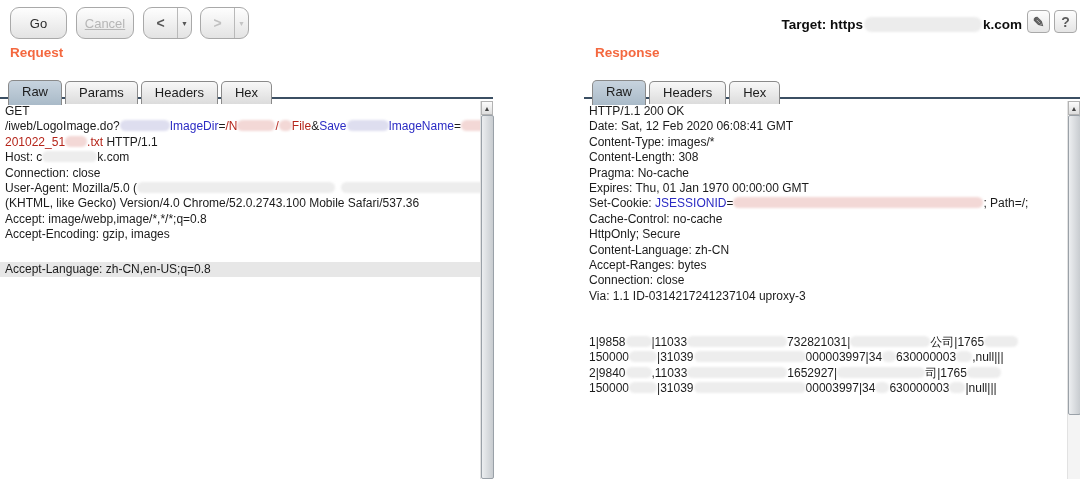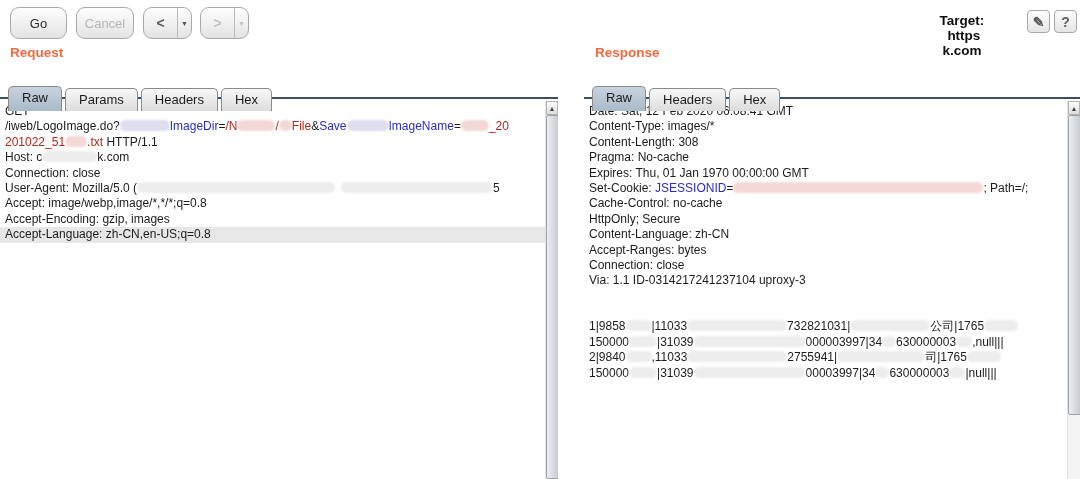--- a/index.html
+++ b/index.html
@@ -21,68 +21,68 @@
   .split .main{flex:1;text-align:center;font-size:14px;font-weight:bold;color:#555;}
   .split.disabled .main{color:#c0c0c0;}
   .split .arrow{
     width:13px;align-self:stretch;display:flex;align-items:center;justify-content:center;
     border-left:1px solid #b9b9b9;font-size:7px;color:#555;
   }
   .split.disabled .arrow{color:#c4c4c4;}
   .target-wrap{
     position:absolute;top:13px;right:58px;height:22px;
     display:flex;align-items:center;
-    font-weight:bold;font-size:13.5px;color:#0e0e0e;white-space:pre;flex-direction:column;
+    font-weight:bold;font-size:13.5px;color:#0e0e0e;white-space:pre;
   }
   .target-pill{
     display:inline-block;width:118px;height:15px;border-radius:8px;
     background:#ececec;margin:0 1px;filter:blur(1px);
   }
   .icon-btn{
     position:absolute;top:10px;width:23px;height:23px;box-sizing:border-box;
     border:1px solid #a9a9a9;border-radius:4px;
     background:linear-gradient(#fdfdfd,#e5e5e5);
     display:flex;align-items:center;justify-content:center;
     font-size:14px;color:#5c5c5c;font-weight:bold;
   }
   #edit-target-btn{right:30px;}
   #help-btn{right:3px;}
   
   .panel-title{position:absolute;top:45px;font-weight:bold;font-size:13.5px;color:var(--accent);}
   #req-title{left:10px;}
   #resp-title{left:595px;}
-  .tabs{position:absolute;top:74px;height:37px;display:flex;align-items:flex-end;}
+  .tabs{position:absolute;top:74px;height:37px;display:flex;align-items:center;}
   #req-tabs{left:8px;}
   #resp-tabs{left:592px;}
   .tab{
     height:23px;box-sizing:border-box;line-height:21px;padding:0 13px;
     font-size:13px;color:#1c1c1c;
     border:1px solid #8a8a8a;border-bottom:none;border-radius:5px 5px 0 0;
     background:linear-gradient(#f8f8f8,#dcdcdc);margin-right:3px;
     position:relative;z-index:1;
   }
   .tab.active{
     height:25px;z-index:3;
     background:linear-gradient(var(--tabA),var(--tabB));
   }
   .editor{
     position:absolute;top:97px;bottom:0;background:#fff;
     border-top:2px solid var(--line);box-sizing:border-box;
   }
-  #req-editor{left:0;width:558px;}
+  #req-editor{left:0;width:493px;}
   #resp-editor{left:584px;width:496px;}
   .lines{
     position:absolute;top:2px;left:0;right:13px;bottom:0;
     overflow:hidden;padding:3px 0 0 5px;
   }
   .line{
     height:15.4px;line-height:15.4px;font-size:12px;white-space:nowrap;
     color:#1b1b1b;
   }
-  .line.hl{background:var(--sel);margin-left:-5px;padding-left:5px;}
+  .line.hl{background:var(--sel);margin-left:-5px;padding-left:5px;margin-top:19px;}
   .c-b{color:var(--blue);}
   .c-r{color:var(--red);}
   .redact{
     display:inline-block;height:11px;border-radius:6px;
     vertical-align:-1px;filter:blur(1.1px);
   }
   .redact.gray{background:#ededed;}
   .redact.pink{background:#f3d8d6;}
   .redact.blue{background:#dedeef;}
   .gapseg{display:inline-block;}
@@ -104,21 +104,21 @@
   }
   #req-thumb{top:14px;bottom:0;}
   #resp-thumb{top:14px;height:300px;}
   .divider{position:absolute;left:558px;width:26px;top:97px;bottom:0;background:#fff;}
 </style>
 </head>
 <body>
 
 <div>
   <button class="btn" style="left:10px;width:57px;">Go</button>
-  <button class="btn disabled" style="left:76px;width:58px;">Cancel</button>
+  <button class="btn disabled" style="left:76px;width:58px;text-decoration:underline;">Cancel</button>
 
   <div class="btn split" style="left:143px;width:49px;">
     <span class="main">&lt;</span>
     <span class="arrow">▼</span>
   </div>
   <div class="btn split disabled" style="left:200px;width:49px;">
     <span class="main">&gt;</span>
     <span class="arrow">▼</span>
   </div>
 
@@ -141,20 +141,21 @@
     <div class="tab">Hex</div>
   </div>
 <div class="editor" id="req-editor">
   <div class="lines" id="req-lines">
       <div class="line"><span>GET</span></div>
       <div class="line"><span>/iweb/LogoImage.do?</span><span class="redact blue" style="width: 50px;"></span><span class="c-b">ImageDir</span><span>=</span><span class="c-r">/N</span><span class="redact pink" style="width: 38px;"></span><span class="c-r">/</span><span class="redact pink" style="width: 13px;"></span><span class="c-r">File</span><span>&amp;</span><span class="c-b">Save</span><span class="redact blue" style="width: 42px;"></span><span class="c-b">ImageName</span><span>=</span><span class="redact pink" style="width: 28px;"></span><span class="c-r">_20</span></div>
       <div class="line"><span class="c-r">201022_51</span><span class="redact pink" style="width: 22px;"></span><span class="c-r">.txt</span><span> HTTP/1.1</span></div>
       <div class="line"><span>Host: c</span><span class="redact gray" style="width: 55px;"></span><span>k.com</span></div>
       <div class="line"><span>Connection: close</span></div>
       <div class="line"><span>User-Agent: Mozilla/5.0 (</span><span class="redact gray" style="width: 198px;"></span><span class="gapseg" style="width: 6px;"></span><span class="redact gray" style="width: 152px;"></span><span>5</span></div>
+      <div class="line"><span>(KHTML, like Gecko) Version/4.0 Chrome/52.0.2743.100 Mobile Safari/537.36</span></div>
       <div class="line"><span>Accept: image/webp,image/*,*/*;q=0.8</span></div>
       <div class="line"><span>Accept-Encoding: gzip, images</span></div>
       <div class="line hl"><span>Accept-Language: zh-CN,en-US;q=0.8</span></div>
     </div>
   <div class="vscroll">
     <div class="scroll-btn">
         <span>▲</span>
       </div>
     <div class="thumb" id="req-thumb"></div>
   </div>
@@ -163,37 +164,38 @@
 <div class="divider"></div>
 
 <div class="panel-title" id="resp-title">Response</div>
 <div class="tabs" id="resp-tabs">
     <div class="tab active">Raw</div>
     <div class="tab">Headers</div>
     <div class="tab">Hex</div>
   </div>
 <div class="editor" id="resp-editor">
   <div class="lines" id="resp-lines">
+      <div class="line"><span>HTTP/1.1 200 OK</span></div>
       <div class="line"><span>Date: Sat, 12 Feb 2020 06:08:41 GMT</span></div>
       <div class="line"><span>Content-Type: images/*</span></div>
       <div class="line"><span>Content-Length: 308</span></div>
       <div class="line"><span>Pragma: No-cache</span></div>
       <div class="line"><span>Expires: Thu, 01 Jan 1970 00:00:00 GMT</span></div>
       <div class="line"><span>Set-Cookie: </span><span class="c-b">JSESSIONID</span><span>=</span><span class="redact pink" style="width: 250px;"></span><span>; Path=/;</span></div>
       <div class="line"><span>Cache-Control: no-cache</span></div>
       <div class="line"><span>HttpOnly; Secure</span></div>
       <div class="line"><span>Content-Language: zh-CN</span></div>
       <div class="line"><span>Accept-Ranges: bytes</span></div>
       <div class="line"><span>Connection: close</span></div>
       <div class="line"><span>Via: 1.1 ID-0314217241237104 uproxy-3</span></div>
       <div class="line"></div>
       <div class="line"></div>
       <div class="line"><span>1|9858</span><span class="redact gray" style="width: 26px;"></span><span>|11033</span><span class="redact gray" style="width: 100px;"></span><span>732821031|</span><span class="redact gray" style="width: 80px;"></span><span>公司|1765</span><span class="redact gray" style="width: 34px;"></span></div>
       <div class="line"><span>150000</span><span class="redact gray" style="width: 28px;"></span><span>|31039</span><span class="redact gray" style="width: 112px;"></span><span>000003997|34</span><span class="redact gray" style="width: 14px;"></span><span>630000003</span><span class="redact gray" style="width: 16px;"></span><span>,null|||</span></div>
-      <div class="line"><span>2|9840</span><span class="redact gray" style="width: 26px;"></span><span>,11033</span><span class="redact gray" style="width: 100px;"></span><span>2755941|</span><span class="redact gray" style="width: 88px;"></span><span>司|1765</span><span class="redact gray" style="width: 34px;"></span></div>
+      <div class="line"><span>2|9840</span><span class="redact gray" style="width: 26px;"></span><span>,11033</span><span class="redact gray" style="width: 100px;"></span><span>1652927|</span><span class="redact gray" style="width: 88px;"></span><span>司|1765</span><span class="redact gray" style="width: 34px;"></span></div>
       <div class="line"><span>150000</span><span class="redact gray" style="width: 28px;"></span><span>|31039</span><span class="redact gray" style="width: 112px;"></span><span>00003997|34</span><span class="redact gray" style="width: 14px;"></span><span>630000003</span><span class="redact gray" style="width: 16px;"></span><span>|null|||</span></div>
     </div>
   <div class="vscroll">
     <div class="scroll-btn">
         <span>▲</span>
       </div>
     <div class="thumb" id="resp-thumb"></div>
   </div>
 </div>
 

